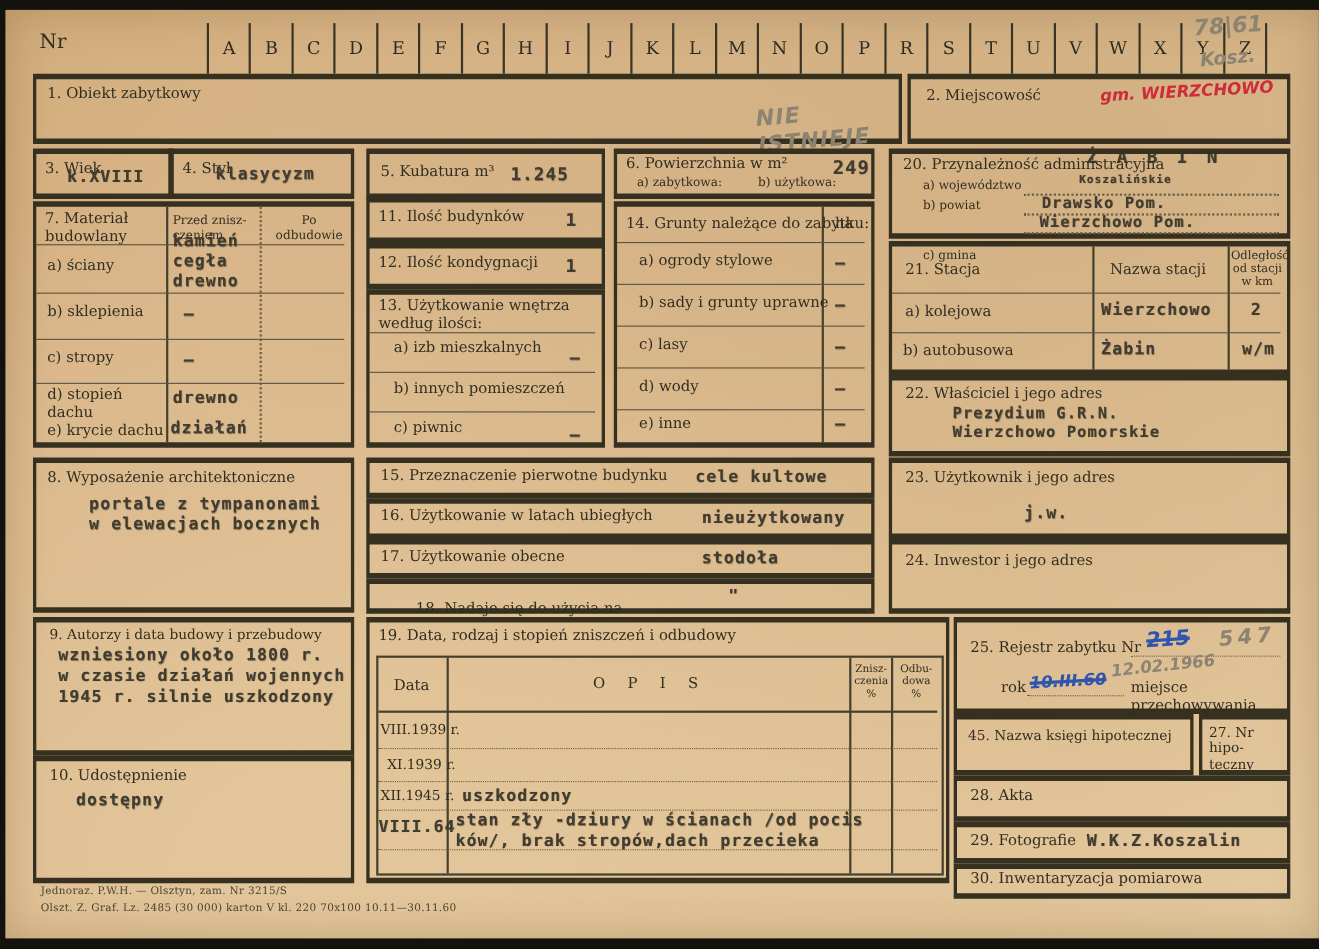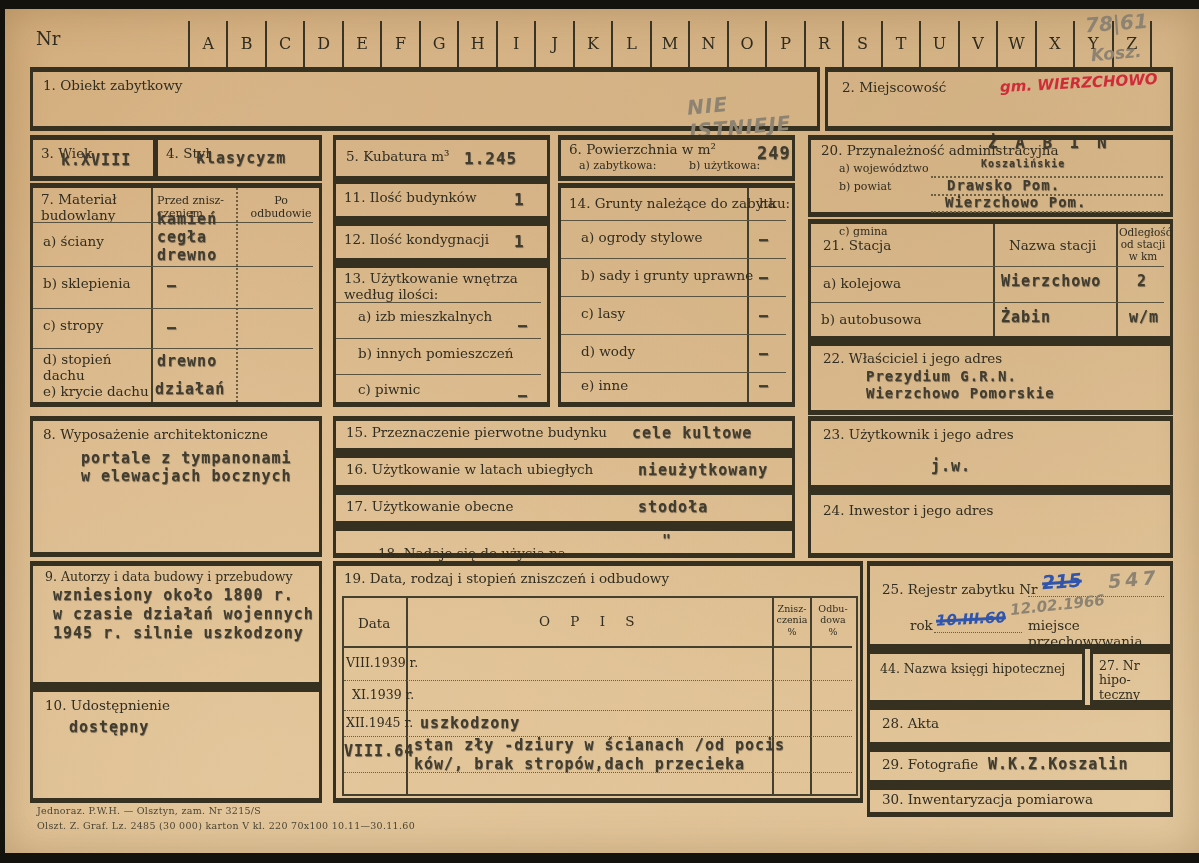--- a/index.html
+++ b/index.html
@@ -288,21 +288,21 @@
     <div class="blue-hand strike" style="left:172px;top:4px;font-size:19px;transform:rotate(-4deg);">215</div>
     <div class="pencil" style="left:238px;top:2px;font-size:19px;letter-spacing:4px;transform:rotate(-5deg);">547</div>
     <div class="lbl" style="left:40px;top:52px;">rok</div>
     <div class="dotline" style="left:64px;top:66px;width:88px;border-bottom-width:1px;"></div>
     <div class="blue-hand strike" style="left:66px;top:44px;font-size:15px;transform:rotate(-3deg);">10.III.60</div>
     <div class="pencil" style="left:140px;top:30px;font-size:15px;transform:rotate(-6deg);">12.02.1966</div>
     <div class="lbl" style="left:158px;top:52px;">miejsce przechowywania</div>
   </div>
 
   <div class="box" style="left:862px;top:640px;width:212px;height:46px;">
-    <div class="lbl" style="left:10px;top:8px;font-size:12.5px;">44. Nazwa księgi hipotecznej</div>
+    <div class="lbl" style="left:10px;top:8px;font-size:12.5px;">45. Nazwa księgi hipotecznej</div>
   </div>
   <div class="box" style="left:1085px;top:640px;width:77px;height:46px;">
     <div class="lbl" style="left:6px;top:5px;font-size:12.5px;">27. Nr hipo-
 teczny</div>
   </div>
 
   <div class="box" style="left:862px;top:696px;width:300px;height:32px;">
     <div class="lbl" style="left:12px;top:6px;">28. Akta</div>
   </div>
 

